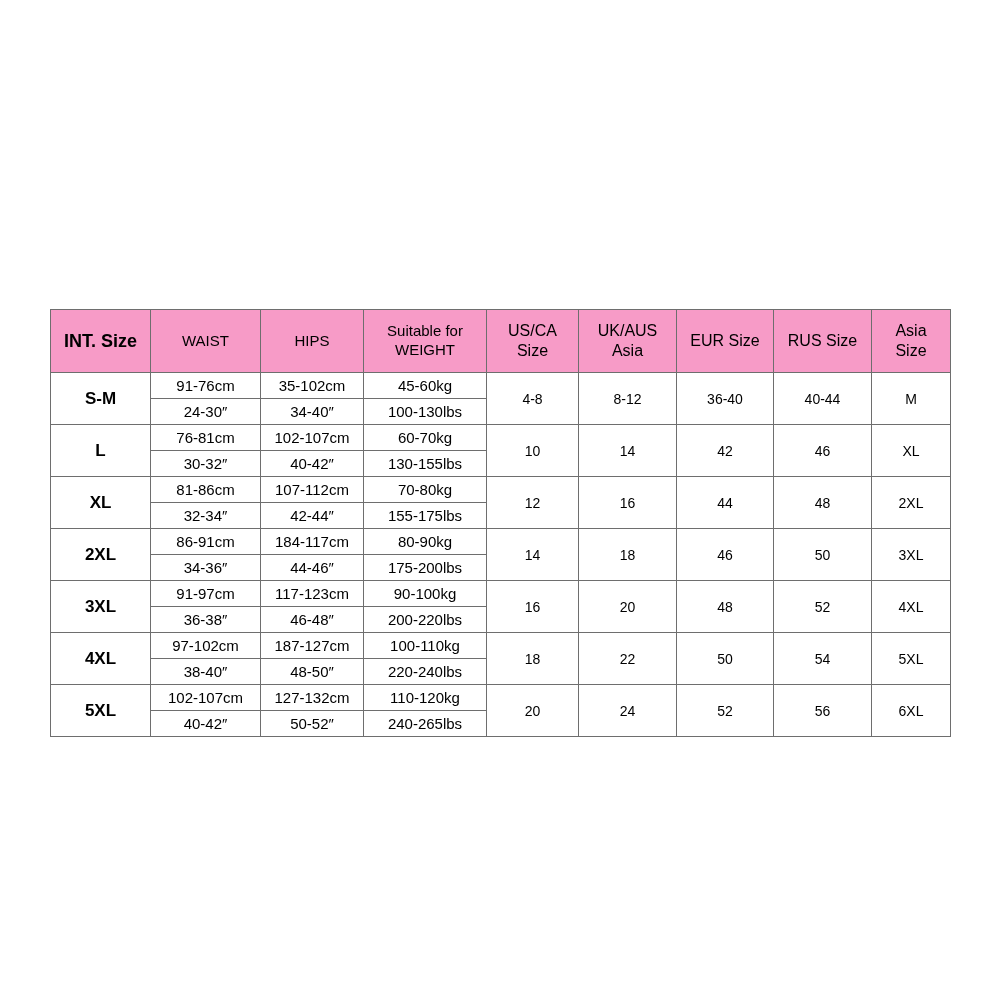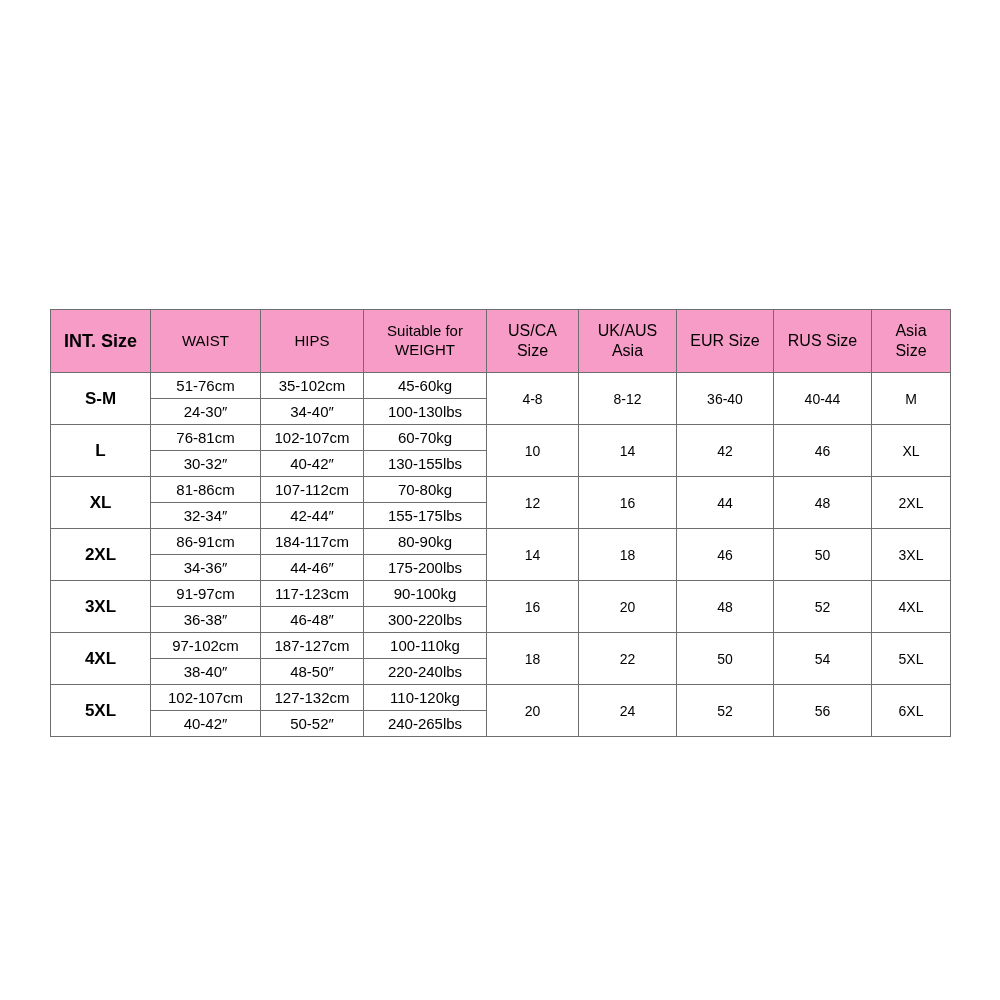--- a/index.html
+++ b/index.html
@@ -87,21 +87,21 @@
       <th class="hdr">UK/AUS
 Asia</th>
       <th class="hdr">EUR Size</th>
       <th class="hdr">RUS Size</th>
       <th class="hdr">Asia
 Size</th>
     </tr>
 
     <tr class="sub-row">
       <td class="size-label" rowspan="2">S-M</td>
-      <td class="measure">51-76cm</td>
+      <td class="measure">91-76cm</td>
       <td class="measure">35-102cm</td>
       <td class="measure">45-60kg</td>
       <td class="intl" rowspan="2">4-8</td>
       <td class="intl" rowspan="2">8-12</td>
       <td class="intl" rowspan="2">36-40</td>
       <td class="intl" rowspan="2">40-44</td>
       <td class="intl" rowspan="2">M</td>
     </tr>
     <tr class="sub-row">
       <td class="measure">24-30″</td>
@@ -167,21 +167,21 @@
       <td class="measure">90-100kg</td>
       <td class="intl" rowspan="2">16</td>
       <td class="intl" rowspan="2">20</td>
       <td class="intl" rowspan="2">48</td>
       <td class="intl" rowspan="2">52</td>
       <td class="intl" rowspan="2">4XL</td>
     </tr>
     <tr class="sub-row">
       <td class="measure">36-38″</td>
       <td class="measure">46-48″</td>
-      <td class="measure">300-220lbs</td>
+      <td class="measure">200-220lbs</td>
     </tr>
 
     <tr class="sub-row">
       <td class="size-label" rowspan="2">4XL</td>
       <td class="measure">97-102cm</td>
       <td class="measure">187-127cm</td>
       <td class="measure">100-110kg</td>
       <td class="intl" rowspan="2">18</td>
       <td class="intl" rowspan="2">22</td>
       <td class="intl" rowspan="2">50</td>

